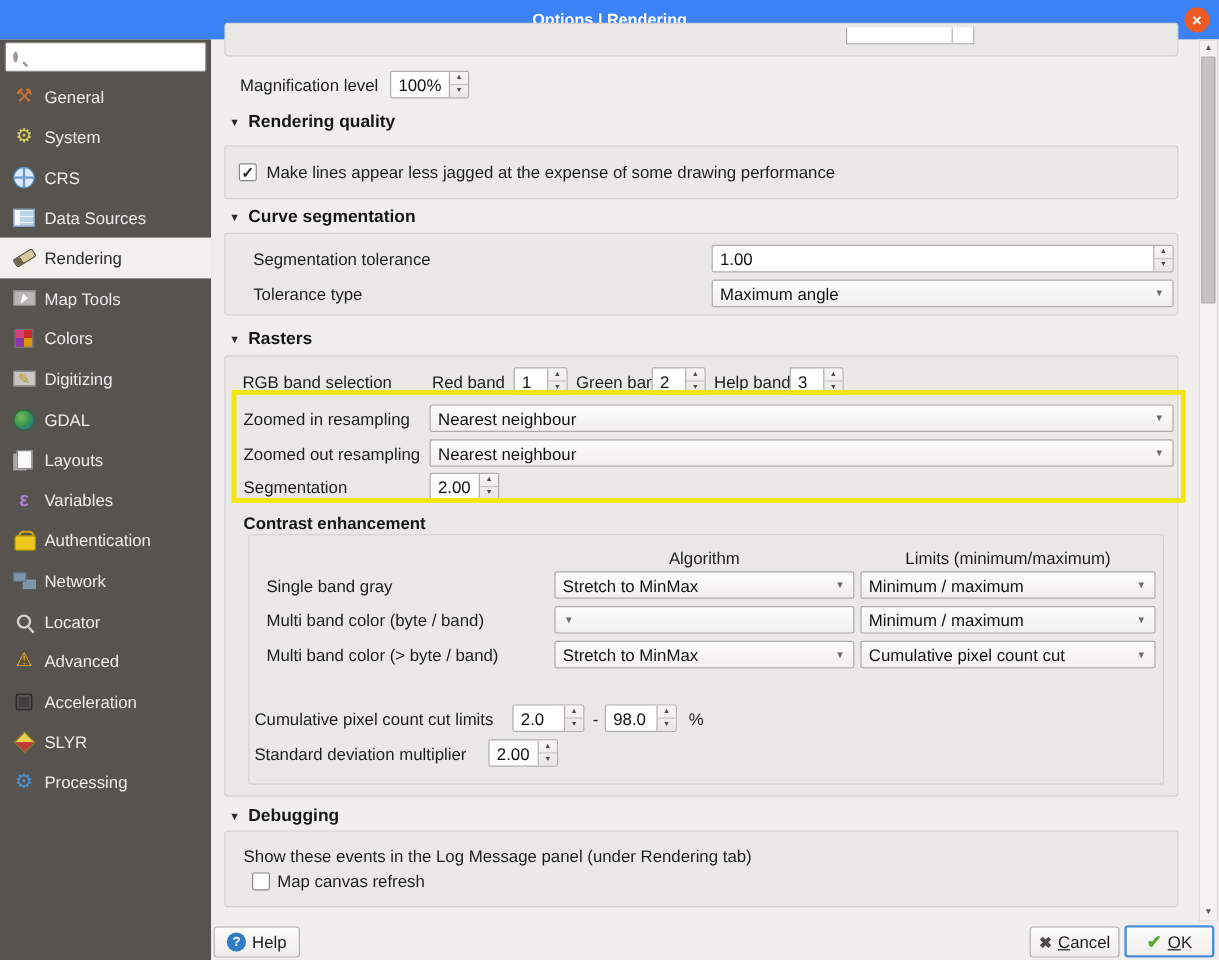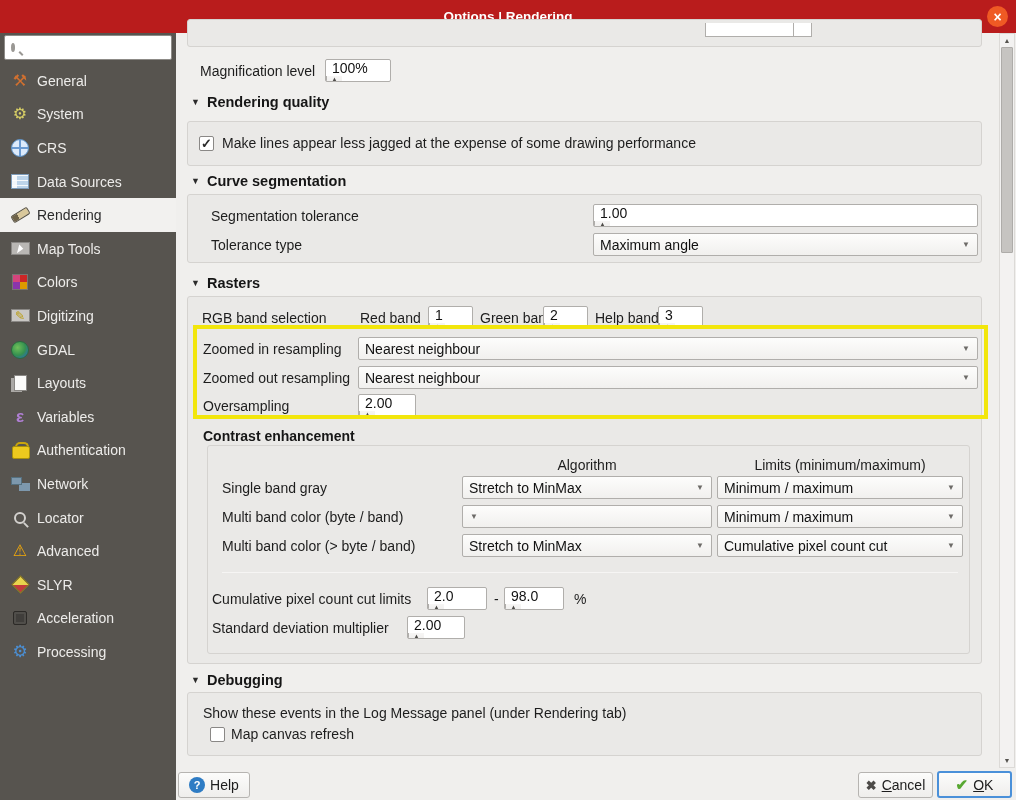--- a/index.html
+++ b/index.html
@@ -1,20 +1,20 @@
 <!DOCTYPE html>
 <html><head>
 <meta charset="utf-8">
 <style>
   * { margin:0; padding:0; box-sizing:border-box; }
   body { font-family:"Liberation Sans", sans-serif; background:#333; }
   .window { position:relative; width:1016px; height:800px; background:#f0efed; overflow:hidden; }
 
   
-  .titlebar { position:absolute; left:0; top:0; width:1016px; height:33px; background:#b91c1c; display:flex; align-items:center; justify-content:center; }
+  .titlebar { position:absolute; left:0; top:0; width:1016px; height:33px; background:#3b82f6; display:flex; align-items:center; justify-content:center; }
   .title { color:#fff; font-weight:bold; font-size:13.5px; }
   .close-btn { position:absolute; right:8px; top:6px; width:21px; height:21px; border-radius:50%; background:#ef5a24; color:#fff; display:flex; align-items:center; justify-content:center; font-size:14px; font-weight:bold; cursor:pointer; line-height:1; }
 
   
   .sidebar { position:absolute; left:0; top:33px; width:176px; height:767px; background:#57544f; }
   .search-box { position:absolute; left:4px; top:2px; width:168px; height:25px; background:#fff; border:1px solid #8d8b87; border-radius:2px; display:flex; align-items:center; }
   .search-mag { position:relative; width:9px; height:9px; border:2px solid #9a9894; border-radius:50%; margin-left:6px; }
   .search-mag::after { content:""; position:absolute; width:2px; height:5px; background:#9a9894; transform:rotate(-45deg); left:7px; top:6px; }
   .search-input { flex:1; border:none; outline:none; height:20px; margin:0 4px; font-size:13px; background:transparent; }
   .side-items { position:absolute; left:0; top:31px; width:176px; }
@@ -58,21 +58,21 @@
     background:linear-gradient(135deg,#e8d44d 0 50%,#c23b3b 50%); }
 
   
   .content { position:absolute; left:176px; top:33px; width:840px; height:735px; background:#f0efed; }
   .gbox { position:absolute; background:#eae9e7; border:1px solid #d5d3d0; border-radius:3px; }
   .sect { position:absolute; display:flex; align-items:center; gap:7px; }
   .sarrow { font-size:9px; color:#2b2b2b; }
   .stitle { font-weight:bold; font-size:14.5px; color:#161616; }
   .lbl { position:absolute; font-size:14px; color:#1d1d1d; white-space:nowrap; display:flex; align-items:center; height:22px; }
   .bold { font-weight:bold; color:#161616; }
-  .field { position:absolute; background:#fff; border:1px solid #b0aeab; border-radius:2px; display:flex; align-items:stretch; height:23px; overflow:hidden;flex-direction:column; }
+  .field { position:absolute; background:#fff; border:1px solid #b0aeab; border-radius:2px; display:flex; align-items:stretch; height:23px; overflow:hidden; }
   .fval { flex:1; display:flex; align-items:center; padding-left:6px; font-size:14px; color:#111; white-space:nowrap; }
   .sbtns { width:16px; border-left:1px solid #b0aeab; background:linear-gradient(#f7f6f5,#e8e7e5); display:flex; flex-direction:column; }
   .sb { flex:1; display:flex; align-items:center; justify-content:center; font-size:6px; color:#4d4b48; cursor:pointer; }
   .sb.up { border-bottom:1px solid #c8c6c3; }
   .combo { position:absolute; height:23px; background:linear-gradient(#fdfdfc,#f1f0ee); border:1px solid #b0aeab; border-radius:2px; display:flex; align-items:center; cursor:pointer; }
   .cval { flex:1; padding-left:6px; font-size:14px; color:#111; white-space:nowrap; overflow:hidden; }
   .carr { font-size:8px; color:#6d6b68; padding:0 7px; }
   .checkbox { position:absolute; width:15px; height:15px; background:#fff; border:1px solid #8a8886; border-radius:2px; display:flex; align-items:center; justify-content:center; cursor:pointer; }
   .checkbox .cm { font-size:13px; font-weight:bold; color:#2b2b2b; line-height:1; }
   .checkbox:not(.checked) .cm { display:none; }
@@ -190,29 +190,29 @@
             <span class="ic-locator"></span>
           </span>
           <span>Locator</span>
         </div>
       <div class="side-item">
           <span class="si g ic-advanced">⚠</span>
           <span>Advanced</span>
         </div>
       <div class="side-item">
           <span class="si">
+            <span class="ic-accel"></span>
+          </span>
+          <span>Acceleration</span>
+        </div>
+      <div class="side-item">
+          <span class="si">
             <span class="ic-slyr"></span>
           </span>
           <span>SLYR</span>
-        </div>
-      <div class="side-item">
-          <span class="si">
-            <span class="ic-accel"></span>
-          </span>
-          <span>Acceleration</span>
         </div>
       <div class="side-item">
           <span class="si g ic-processing">⚙</span>
           <span>Processing</span>
         </div>
     </div>
   </div>
 
   <div class="content">
 
@@ -296,21 +296,21 @@
     <span class="lbl" style="left:27px; top:305px;">Zoomed in resampling</span>
     <span class="combo" style="left:182px; top:304px; width:620px;">
       <span class="cval">Nearest neighbour</span>
       <span class="carr">▼</span>
     </span>
     <span class="lbl" style="left:27px; top:334px;">Zoomed out resampling</span>
     <span class="combo" style="left:182px; top:333px; width:620px;">
       <span class="cval">Nearest neighbour</span>
       <span class="carr">▼</span>
     </span>
-    <span class="lbl" style="left:27px; top:362px;">Oversampling</span>
+    <span class="lbl" style="left:27px; top:362px;">Segmentation</span>
     <span class="field" style="left:182px; top:361px; width:58px;">
       <span class="fval">2.00</span>
       <span class="sbtns">
           <span class="sb up">▲</span>
           <span class="sb">▼</span>
         </span>
     </span>
 
     <span class="lbl bold" style="left:27px; top:392px;">Contrast enhancement</span>
     <div class="gbox" style="left:31px; top:412px; width:763px; height:209px;"></div>

